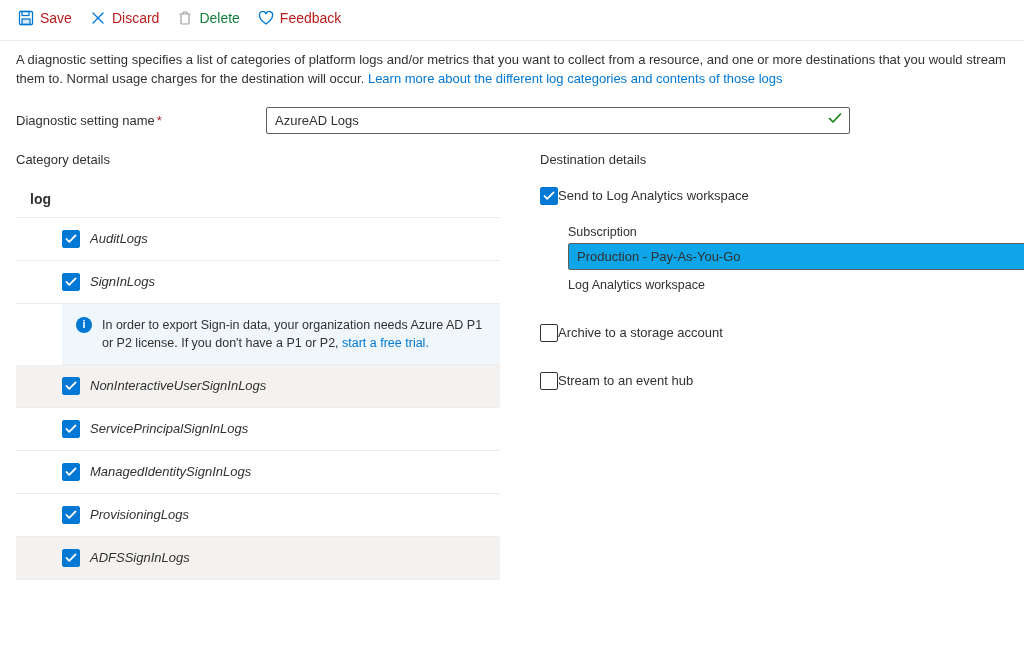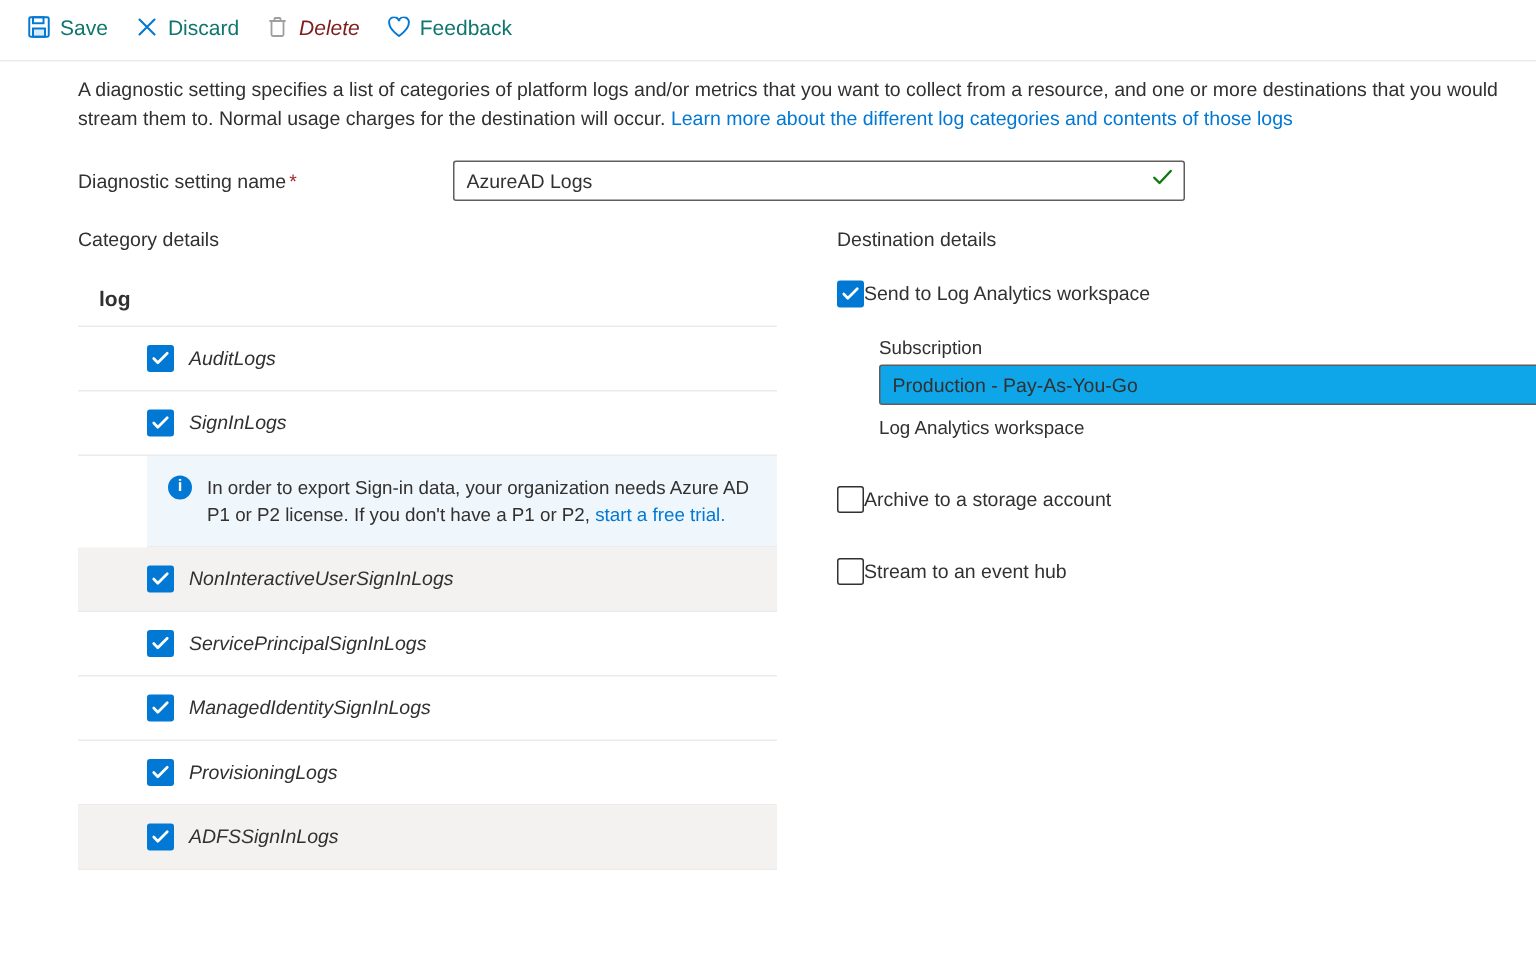--- a/index.html
+++ b/index.html
@@ -16,28 +16,27 @@
     align-items: center;
     gap: 18px;
     padding: 10px 18px 14px 18px;
     border-bottom: 1px solid #edebe9;
   }
   .tb-btn {
     display: flex;
     align-items: center;
     gap: 6px;
     font-size: 14px;
-    color: #0f766e;
+    color: #b91c1c;
     cursor: pointer;
   }
-  .tb-btn.disabled { color: #7f1d1d; cursor: default; font-style: italic; }
+  .tb-btn.disabled { color: #15803d; cursor: default; }
   .tb-icon { display: inline-flex; width: 16px; height: 16px; align-items: center; justify-content: center; }
   .main {
     padding: 10px 0 20px 16px;
-    margin-left: 36px;
   }
   .intro {
     font-size: 13px;
     line-height: 1.45;
     color: #323130;
     max-width: 990px;
   }
   .intro a { color: #0078d4; text-decoration: none; }
   .name-row {
     display: flex;
@@ -45,21 +44,21 @@
     margin-top: 18px;
     margin-bottom: 18px;
   }
   .name-label {
     width: 250px;
     font-size: 13px;
   }
   .req { color: #a4262c; margin-left: 2px;}
   .name-input-wrap {
     position: relative;
-    width: 488px;
+    width: 584px;
   }
   .name-input {
     width: 100%;
     border: 1px solid #605e5c;
     border-radius: 2px;
     padding: 5px 28px 5px 8px;
     font-size: 13px;
     font-family: inherit;
     outline: none;
     color: #323130;

